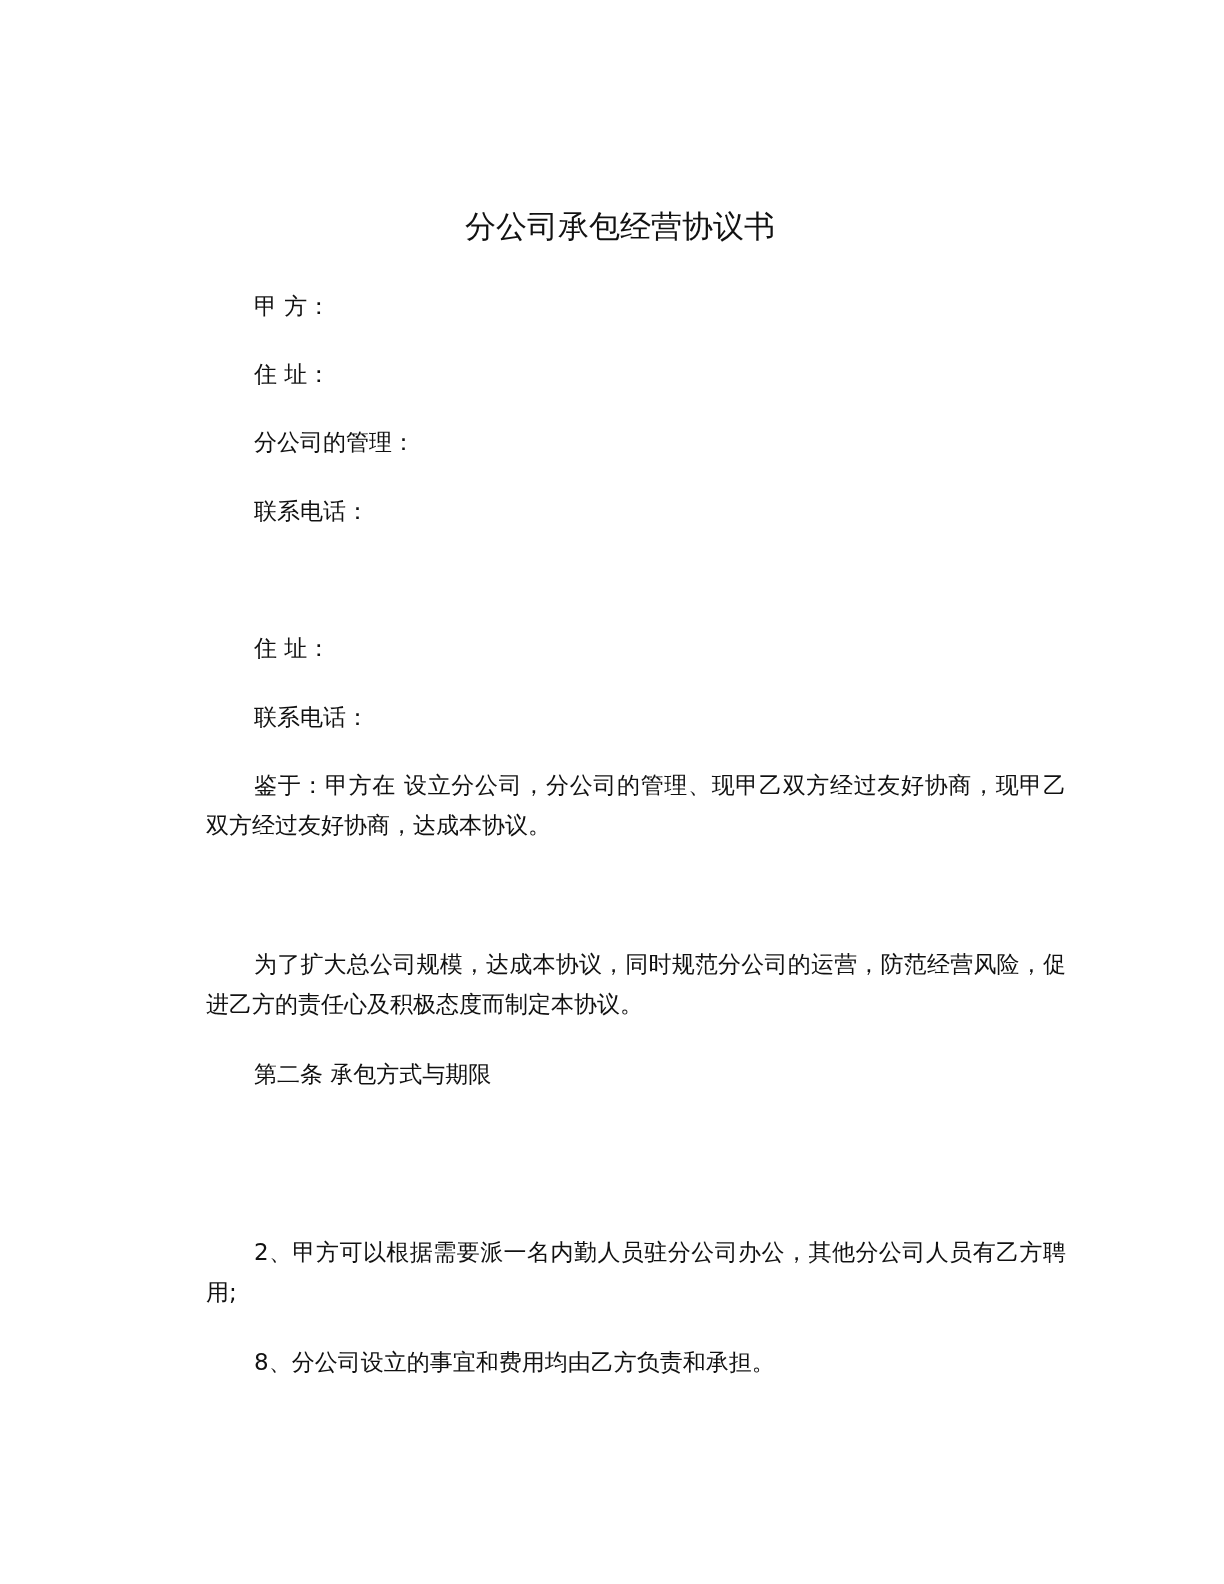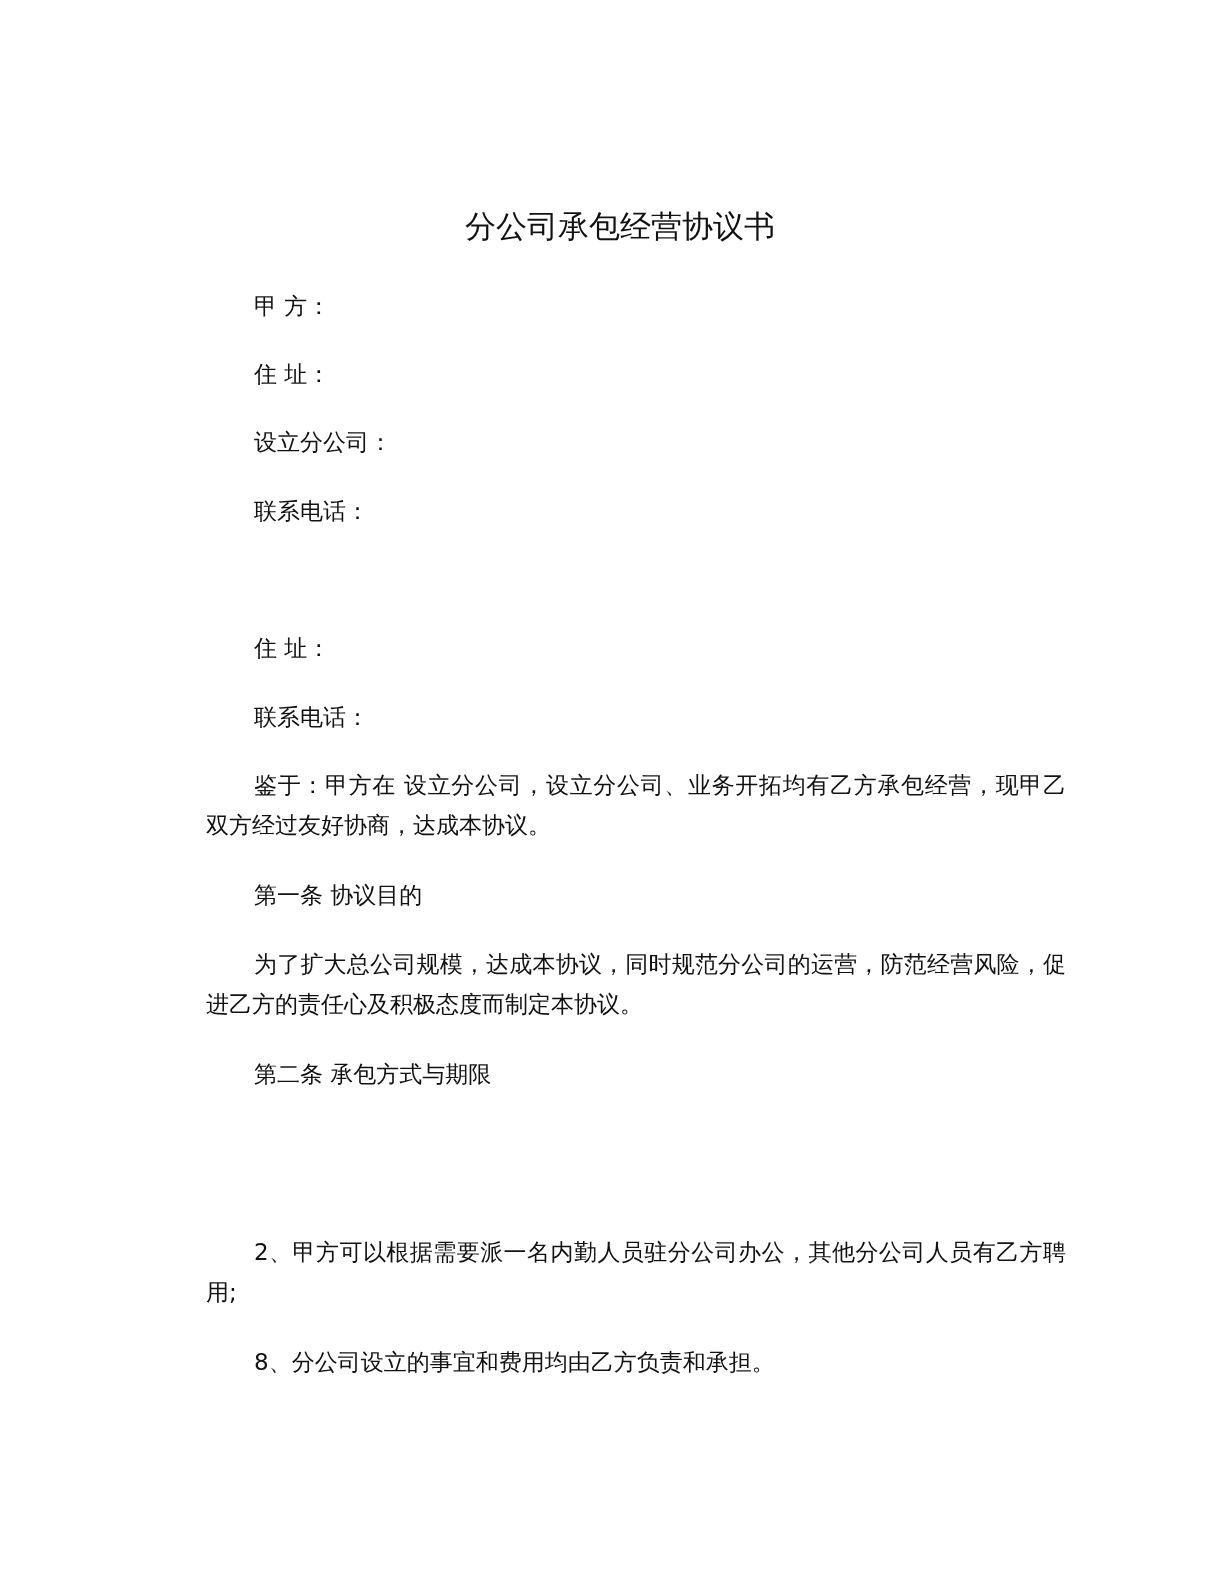--- a/index.html
+++ b/index.html
@@ -13,27 +13,26 @@
   .single { white-space: nowrap; }
 </style>
 </head>
 <body>
 
 <div class="page">
   <div class="title">分公司承包经营协议书</div>
 
   <div class="p single" style="top:286px">甲 方：</div>
   <div class="p single" style="top:354px">住 址：</div>
-  <div class="p single" style="top:422px">设立分公司：</div>
+  <div class="p single" style="top:422px">分公司的管理：</div>
   <div class="p single" style="top:491px">联系电话：</div>
 
   <div class="p single" style="top:628px">住 址：</div>
   <div class="p single" style="top:697px">联系电话：</div>
 
-  <div class="p" style="top:765px">鉴于：甲方在 设立分公司，设立分公司、业务开拓均有乙方承包经营，现甲乙双方经过友好协商，达成本协议。</div>
+  <div class="p" style="top:765px">鉴于：甲方在 设立分公司，分公司的管理、现甲乙双方经过友好协商，现甲乙双方经过友好协商，达成本协议。</div>
 
-  <div class="p single" style="top:875px">第一条 协议目的</div>
   <div class="p" style="top:944px">为了扩大总公司规模，达成本协议，同时规范分公司的运营，防范经营风险，促进乙方的责任心及积极态度而制定本协议。</div>
 
   <div class="p single" style="top:1054px">第二条 承包方式与期限</div>
   <div class="p" style="top:1232px">2、甲方可以根据需要派一名内勤人员驻分公司办公，其他分公司人员有乙方聘用;</div>
   <div class="p" style="top:1342px">8、分公司设立的事宜和费用均由乙方负责和承担。</div>
 </div>
 
 </body></html>

